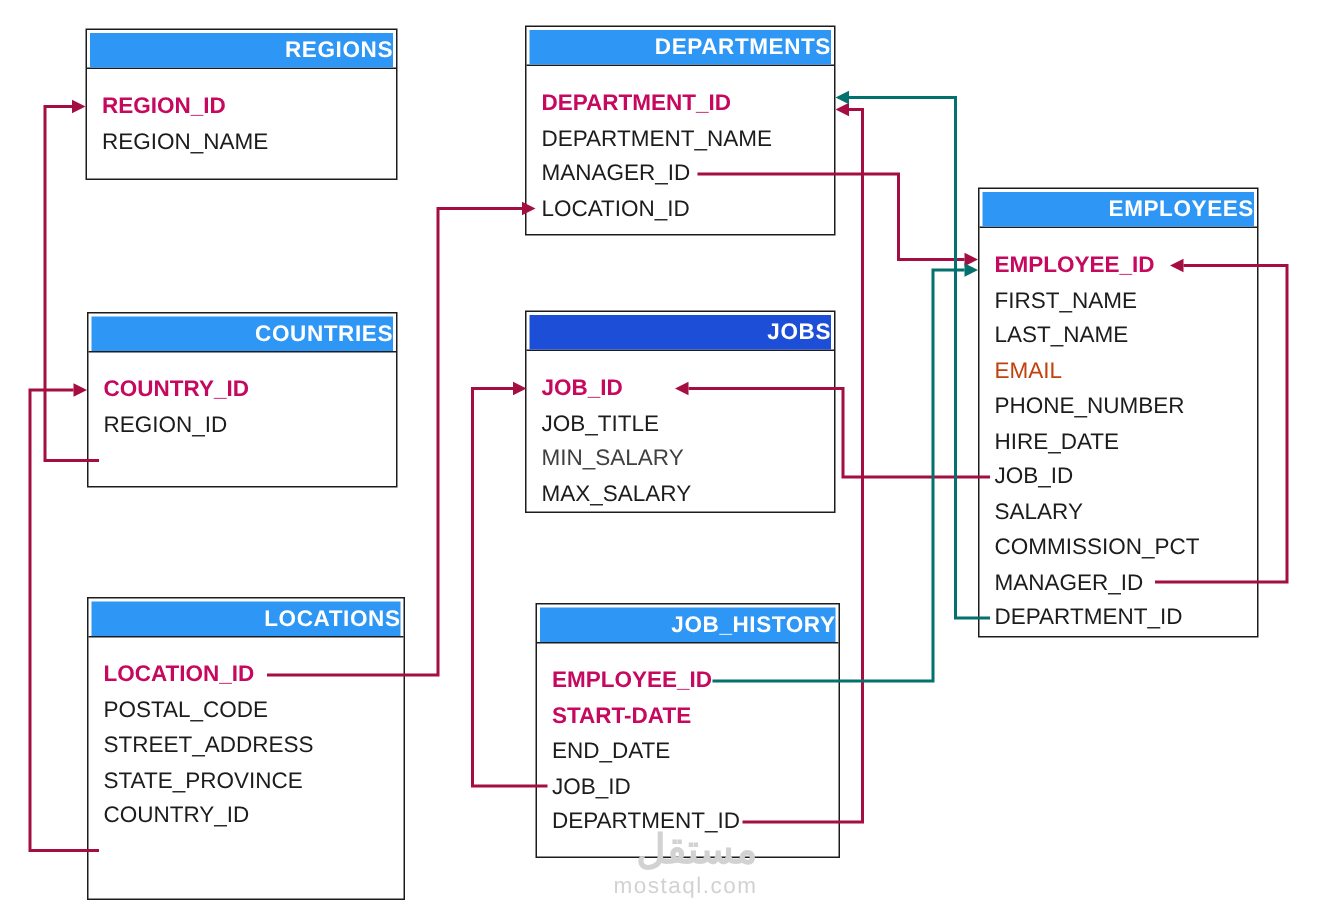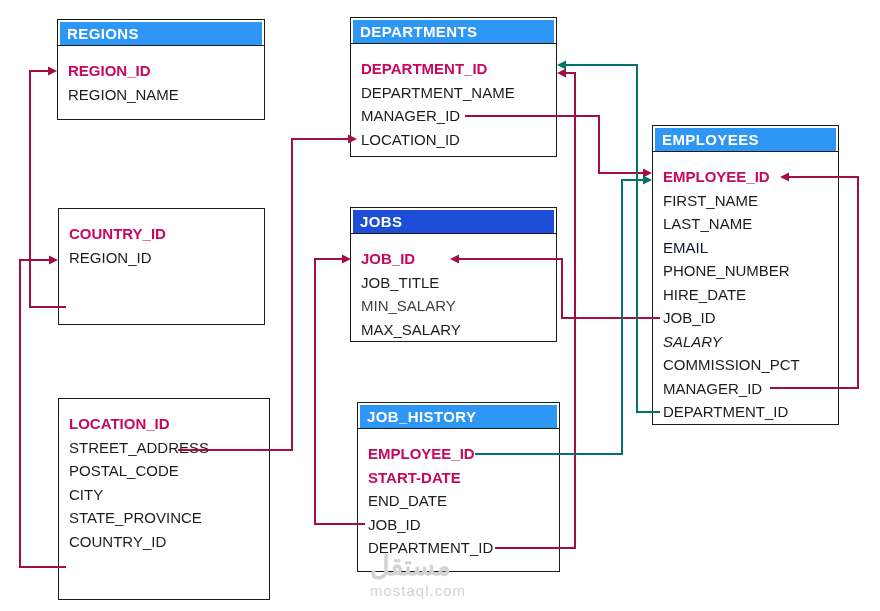--- a/index.html
+++ b/index.html
@@ -4,35 +4,35 @@
 <style>
   html,body{margin:0;padding:0;background:#fff;}
   .canvas{
     position:relative;width:880px;height:611px;background:#ffffff;
     font-family:"Liberation Sans",sans-serif;overflow:hidden;
   }
   .tbl{
     position:absolute;box-sizing:border-box;background:#fff;
     border:1px solid #1c1c1c;
   }
-  .tbl-headwrap{border-bottom:1px solid #1c1c1c;padding:2px 2px 0 2px;}
+  .tbl-headwrap{border-bottom:1px solid #1c1c1c;padding:2px 2px 0 2px;text-align:right;}
   .tbl-head{
     height:23px;line-height:23px;padding-left:7px;
     color:#ffffff;font-weight:bold;font-size:15px;letter-spacing:.4px;
     white-space:nowrap;overflow:hidden;
   }
   .fields{padding:13px 0 0 10px;text-align:right;}
   .frow{
     height:23.5px;display:flex;align-items:center;
     font-size:15px;color:#1c1c1c;white-space:nowrap;
   }
   .frow.pk{font-weight:bold;}
   .wires{position:absolute;left:0;top:0;z-index:5;pointer-events:none;}
   .watermark{
-    position:absolute;z-index:4;text-align:left;line-height:1;
+    position:absolute;z-index:4;text-align:right;line-height:1;
     -webkit-user-select:none;user-select:none;
   }
   .wm-ar{font-size:27px;font-weight:bold;}
   .wm-en{font-size:15px;letter-spacing:1px;margin-top:3px;}
 </style>
 </head>
 <body>
 
 <div class="canvas">
 
@@ -41,32 +41,37 @@
     <div class="tbl-headwrap">
       <div class="tbl-head" style="background: rgb(46, 150, 245); color: rgb(255, 255, 255);">REGIONS</div>
     </div>
     <div class="fields">
           <div class="frow pk" style="color: rgb(198, 9, 95);">REGION_ID</div>
           <div class="frow" style="color: rgb(28, 28, 28);">REGION_NAME</div>
         </div>
   </div>
 
   <div class="tbl" style="left: 58px; top: 208px; width: 207px; height: 117px; border-color: rgb(28, 28, 28);">
+    <div class="tbl-headwrap">
+      <div class="tbl-head" style="background: rgb(46, 150, 245); color: rgb(255, 255, 255);">COUNTRIES</div>
+    </div>
     <div class="fields">
           <div class="frow pk" style="color: rgb(198, 9, 95);">COUNTRY_ID</div>
           <div class="frow" style="color: rgb(28, 28, 28);">REGION_ID</div>
         </div>
   </div>
 
   <div class="tbl" style="left: 58px; top: 398px; width: 212px; height: 202px; border-color: rgb(28, 28, 28);">
+    <div class="tbl-headwrap">
+      <div class="tbl-head" style="background: rgb(46, 150, 245); color: rgb(255, 255, 255);">LOCATIONS</div>
+    </div>
     <div class="fields">
           <div class="frow pk" style="color: rgb(198, 9, 95);">LOCATION_ID</div>
+          <div class="frow" style="color: rgb(28, 28, 28);">POSTAL_CODE</div>
           <div class="frow" style="color: rgb(28, 28, 28);">STREET_ADDRESS</div>
-          <div class="frow" style="color: rgb(28, 28, 28);">POSTAL_CODE</div>
-          <div class="frow" style="color: rgb(28, 28, 28);">CITY</div>
           <div class="frow" style="color: rgb(28, 28, 28);">STATE_PROVINCE</div>
           <div class="frow" style="color: rgb(28, 28, 28);">COUNTRY_ID</div>
         </div>
   </div>
 
   <div class="tbl" style="left: 350px; top: 17px; width: 207px; height: 140px; border-color: rgb(28, 28, 28);">
     <div class="tbl-headwrap">
       <div class="tbl-head" style="background: rgb(46, 150, 245); color: rgb(255, 255, 255);">DEPARTMENTS</div>
     </div>
     <div class="fields">
@@ -103,25 +108,25 @@
   </div>
 
   <div class="tbl" style="left: 652px; top: 125px; width: 187px; height: 300px; border-color: rgb(28, 28, 28);">
     <div class="tbl-headwrap">
       <div class="tbl-head" style="background: rgb(46, 150, 245); color: rgb(255, 255, 255);">EMPLOYEES</div>
     </div>
     <div class="fields">
           <div class="frow pk" style="color: rgb(198, 9, 95);">EMPLOYEE_ID</div>
           <div class="frow" style="color: rgb(28, 28, 28);">FIRST_NAME</div>
           <div class="frow" style="color: rgb(28, 28, 28);">LAST_NAME</div>
-          <div class="frow" style="color: #0f172a;">EMAIL</div>
+          <div class="frow" style="color: #c2410c;">EMAIL</div>
           <div class="frow" style="color: rgb(28, 28, 28);">PHONE_NUMBER</div>
           <div class="frow" style="color: rgb(28, 28, 28);">HIRE_DATE</div>
           <div class="frow" style="color: rgb(28, 28, 28);">JOB_ID</div>
-          <div class="frow" style="color: rgb(28, 28, 28); font-style: italic;">SALARY</div>
+          <div class="frow" style="color: rgb(28, 28, 28);">SALARY</div>
           <div class="frow" style="color: rgb(28, 28, 28);">COMMISSION_PCT</div>
           <div class="frow" style="color: rgb(28, 28, 28);">MANAGER_ID</div>
           <div class="frow" style="color: rgb(28, 28, 28);">DEPARTMENT_ID</div>
         </div>
   </div>
 </div>
 
   <svg class="wires" id="wires" width="880" height="611" viewBox="0 0 880 611">
       <polyline points="66,307 30,307 30,71 48,71" fill="none" stroke="#a40e43" stroke-width="2"></polyline>
       <polygon points="57,71 48,66.5 48,75.5" fill="#a40e43"></polygon>

